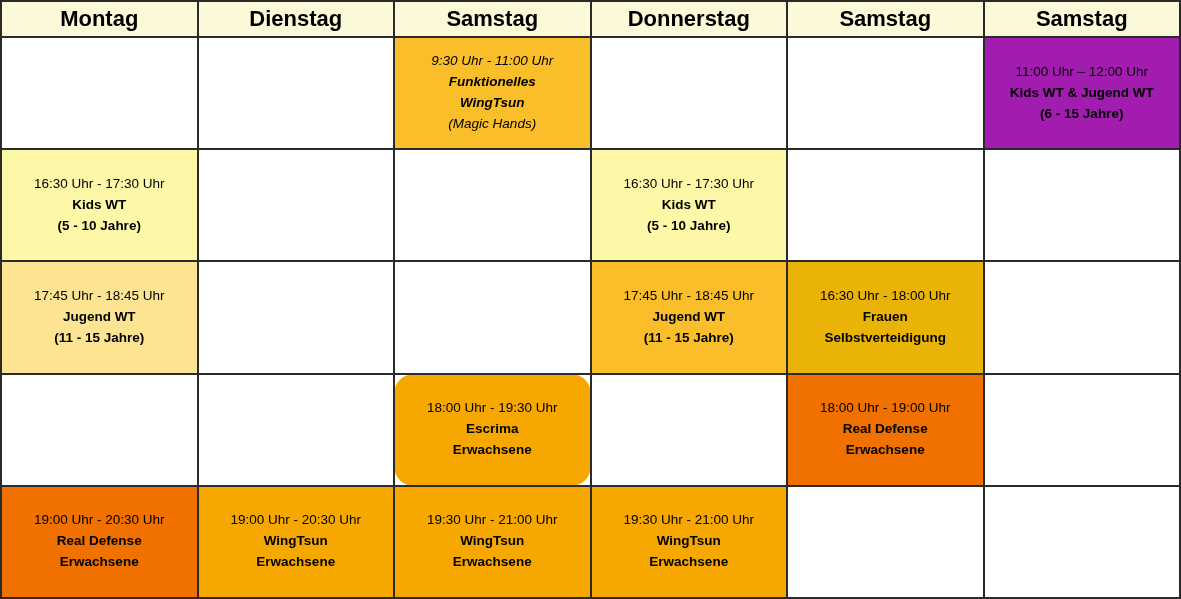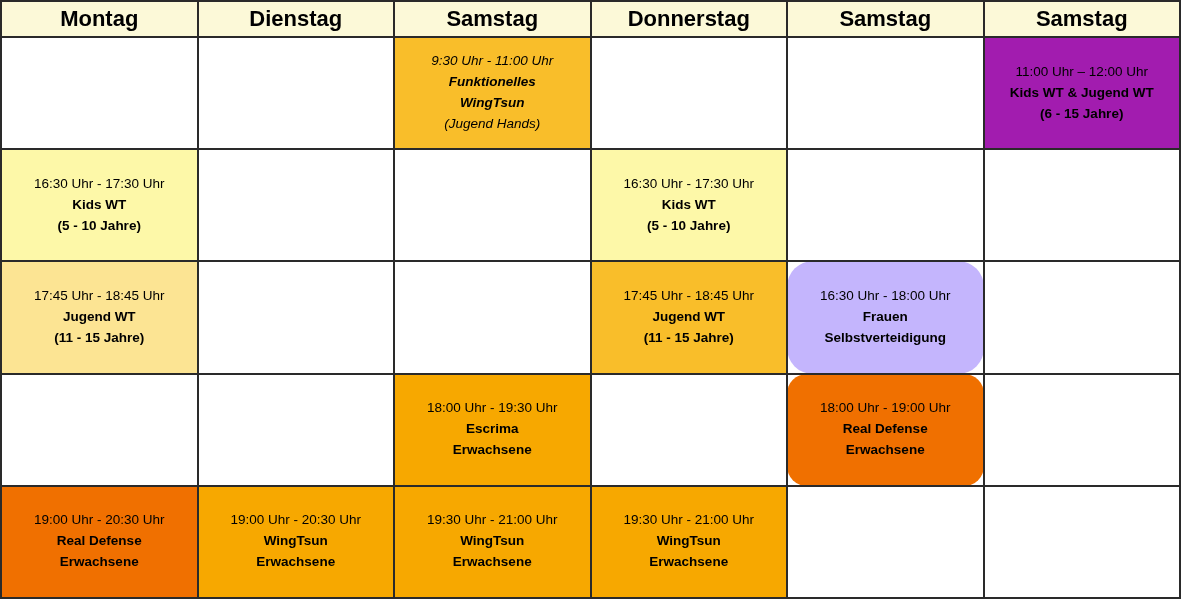--- a/index.html
+++ b/index.html
@@ -73,21 +73,21 @@
           <div class="cell-inner"></div>
         </td>
         <td class="empty" style="background: rgb(255, 255, 255);">
           <div class="cell-inner"></div>
         </td>
         <td style="background: rgb(249, 190, 42); font-style: italic;">
           <div class="cell-inner">
             <div class="l1">9:30 Uhr - 11:00 Uhr</div>
             <div class="l2">Funktionelles</div>
             <div class="l3">WingTsun</div>
-            <div class="l4">(Jugend Hands)</div>
+            <div class="l4">(Magic Hands)</div>
           </div>
         </td>
         <td class="empty" style="background: rgb(255, 255, 255);">
           <div class="cell-inner"></div>
         </td>
         <td class="empty" style="background: rgb(255, 255, 255);">
           <div class="cell-inner"></div>
         </td>
         <td style="background: #a21caf;">
           <div class="cell-inner">
@@ -139,49 +139,49 @@
         <td class="empty" style="background: rgb(255, 255, 255);">
           <div class="cell-inner"></div>
         </td>
         <td style="background: rgb(249, 190, 42);">
           <div class="cell-inner">
             <div class="l1">17:45 Uhr - 18:45 Uhr</div>
             <div class="l2">Jugend WT</div>
             <div class="l3">(11 - 15 Jahre)</div>
           </div>
         </td>
-        <td style="background: #c4b5fd; border-radius: 26px;">
+        <td style="background: #eab308;">
           <div class="cell-inner">
             <div class="l1">16:30 Uhr - 18:00 Uhr</div>
             <div class="l2">Frauen</div>
             <div class="l3">Selbstverteidigung</div>
           </div>
         </td>
         <td class="empty" style="background: rgb(255, 255, 255);">
           <div class="cell-inner"></div>
         </td>
       </tr>
       <tr>
         <td class="empty" style="background: rgb(255, 255, 255);">
           <div class="cell-inner"></div>
         </td>
         <td class="empty" style="background: rgb(255, 255, 255);">
           <div class="cell-inner"></div>
         </td>
-        <td style="background: rgb(247, 168, 0);">
+        <td style="background: rgb(247, 168, 0); border-radius: 20px;">
           <div class="cell-inner">
             <div class="l1">18:00 Uhr - 19:30 Uhr</div>
             <div class="l2">Escrima</div>
             <div class="l3">Erwachsene</div>
           </div>
         </td>
         <td class="empty" style="background: rgb(255, 255, 255);">
           <div class="cell-inner"></div>
         </td>
-        <td style="background: rgb(240, 112, 0); border-radius: 20px;">
+        <td style="background: rgb(240, 112, 0);">
           <div class="cell-inner">
             <div class="l1">18:00 Uhr - 19:00 Uhr</div>
             <div class="l2">Real Defense</div>
             <div class="l3">Erwachsene</div>
           </div>
         </td>
         <td class="empty" style="background: rgb(255, 255, 255);">
           <div class="cell-inner"></div>
         </td>
       </tr>

